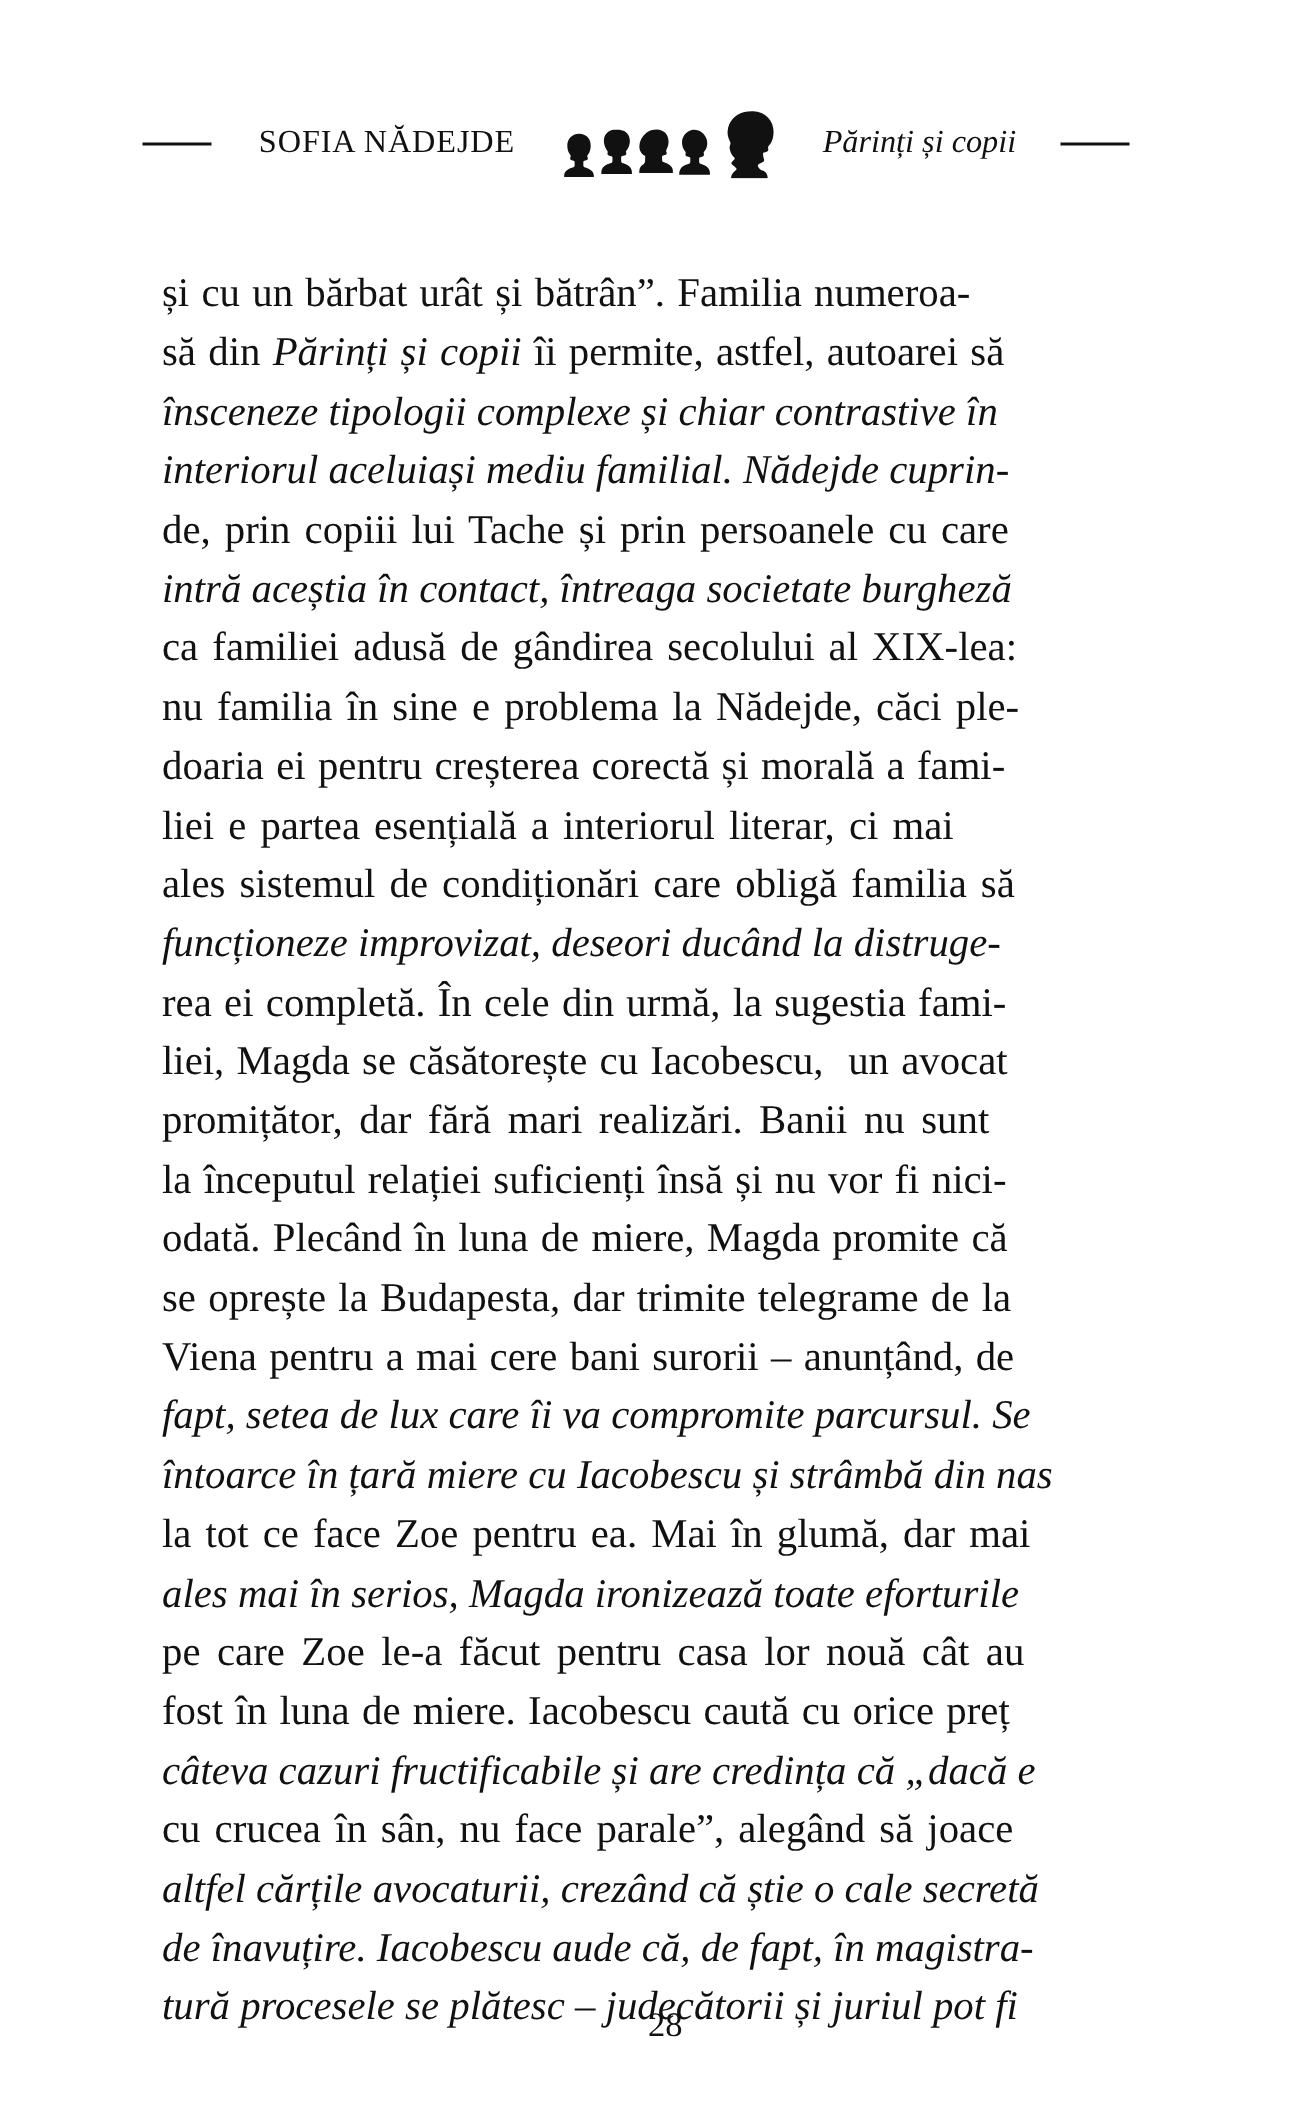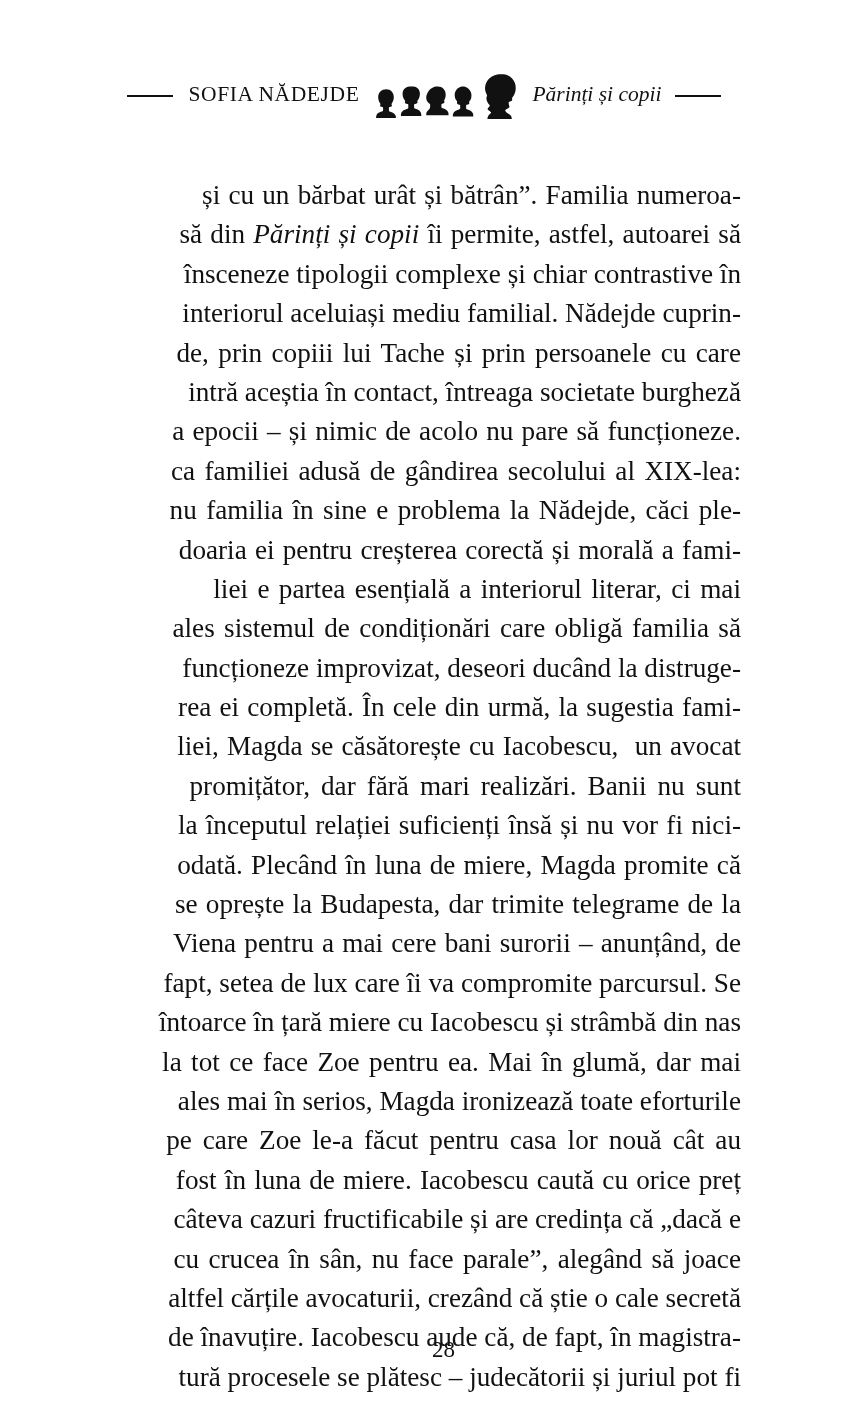--- a/index.html
+++ b/index.html
@@ -20,21 +20,21 @@
   
   .running-head {
     position: absolute;
     left: 108px;
     right: 127px;
     top: 72px;
     height: 48px;
     display: flex;
     align-items: center;
     justify-content: center;
-    gap: 0px;
+    gap: 16px;
     text-align: right;
   }
   .head-rule {
     height: 2px;
     background: #111111;
     width: 46px;
     flex: 0 0 auto;
   }
   .head-rule.left  { margin-right: 16px; }
   .head-rule.right { margin-left: 14px; }
@@ -73,30 +73,30 @@
     position: absolute;
     left: 108px;
     top: 176px;
     width: 633px;
   }
   .line {
     font-size: 27.2px;
     line-height: 39.4px;
     height: 39.4px;
     white-space: pre;
-    text-align: right;
+    text-align: left;
     letter-spacing: 0px;
   }
   .line i { font-style: italic; }
 
   
   .ws1 { word-spacing: 1.4px; }
   .ws2 { word-spacing: 2.6px; }
   .ws3 { word-spacing: 4.2px; }
-  .ws0 { word-spacing: 0px; }
+  .ws0 { word-spacing: 0px; font-style: italic; }
 
   
   .folio {
     position: absolute;
     left: 0;
     right: 0;
     top: 1338px;
     text-align: center;
     font-size: 23px;
     line-height: 1;
@@ -143,21 +143,20 @@
     <span class="head-rule right"></span>
   </div>
 
   <div class="body-text" id="bodyText">
       <div class="line ws1">și cu un bărbat urât și bătrân”. Familia numeroa-</div>
       <div class="line ws1">să din <i>Părinți și copii</i> îi permite, astfel, autoarei să</div>
       <div class="line ws0">însceneze tipologii complexe și chiar contrastive în</div>
       <div class="line ws0">interiorul aceluiași mediu familial. Nădejde cuprin-</div>
       <div class="line ws2">de, prin copiii lui Tache și prin persoanele cu care</div>
       <div class="line ws0">intră aceștia în contact, întreaga societate burgheză</div>
-      <div class="line ws1">a epocii – și nimic de acolo nu pare să funcționeze.</div>
       <div class="line ws2">ca familiei adusă de gândirea secolului al XIX-lea:</div>
       <div class="line ws2">nu familia în sine e problema la Nădejde, căci ple-</div>
       <div class="line ws1">doaria ei pentru creșterea corectă și morală a fami-</div>
       <div class="line ws2">liei e partea esențială a interiorul literar, ci mai</div>
       <div class="line ws2">ales sistemul de condiționări care obligă familia să</div>
       <div class="line ws0">funcționeze improvizat, deseori ducând la distruge-</div>
       <div class="line ws1">rea ei completă. În cele din urmă, la sugestia fami-</div>
       <div class="line ws1">liei, Magda se căsătorește cu Iacobescu,  un avocat</div>
       <div class="line ws3">promițător, dar fără mari realizări. Banii nu sunt</div>
       <div class="line ws1">la începutul relației suficienți însă și nu vor fi nici-</div>

